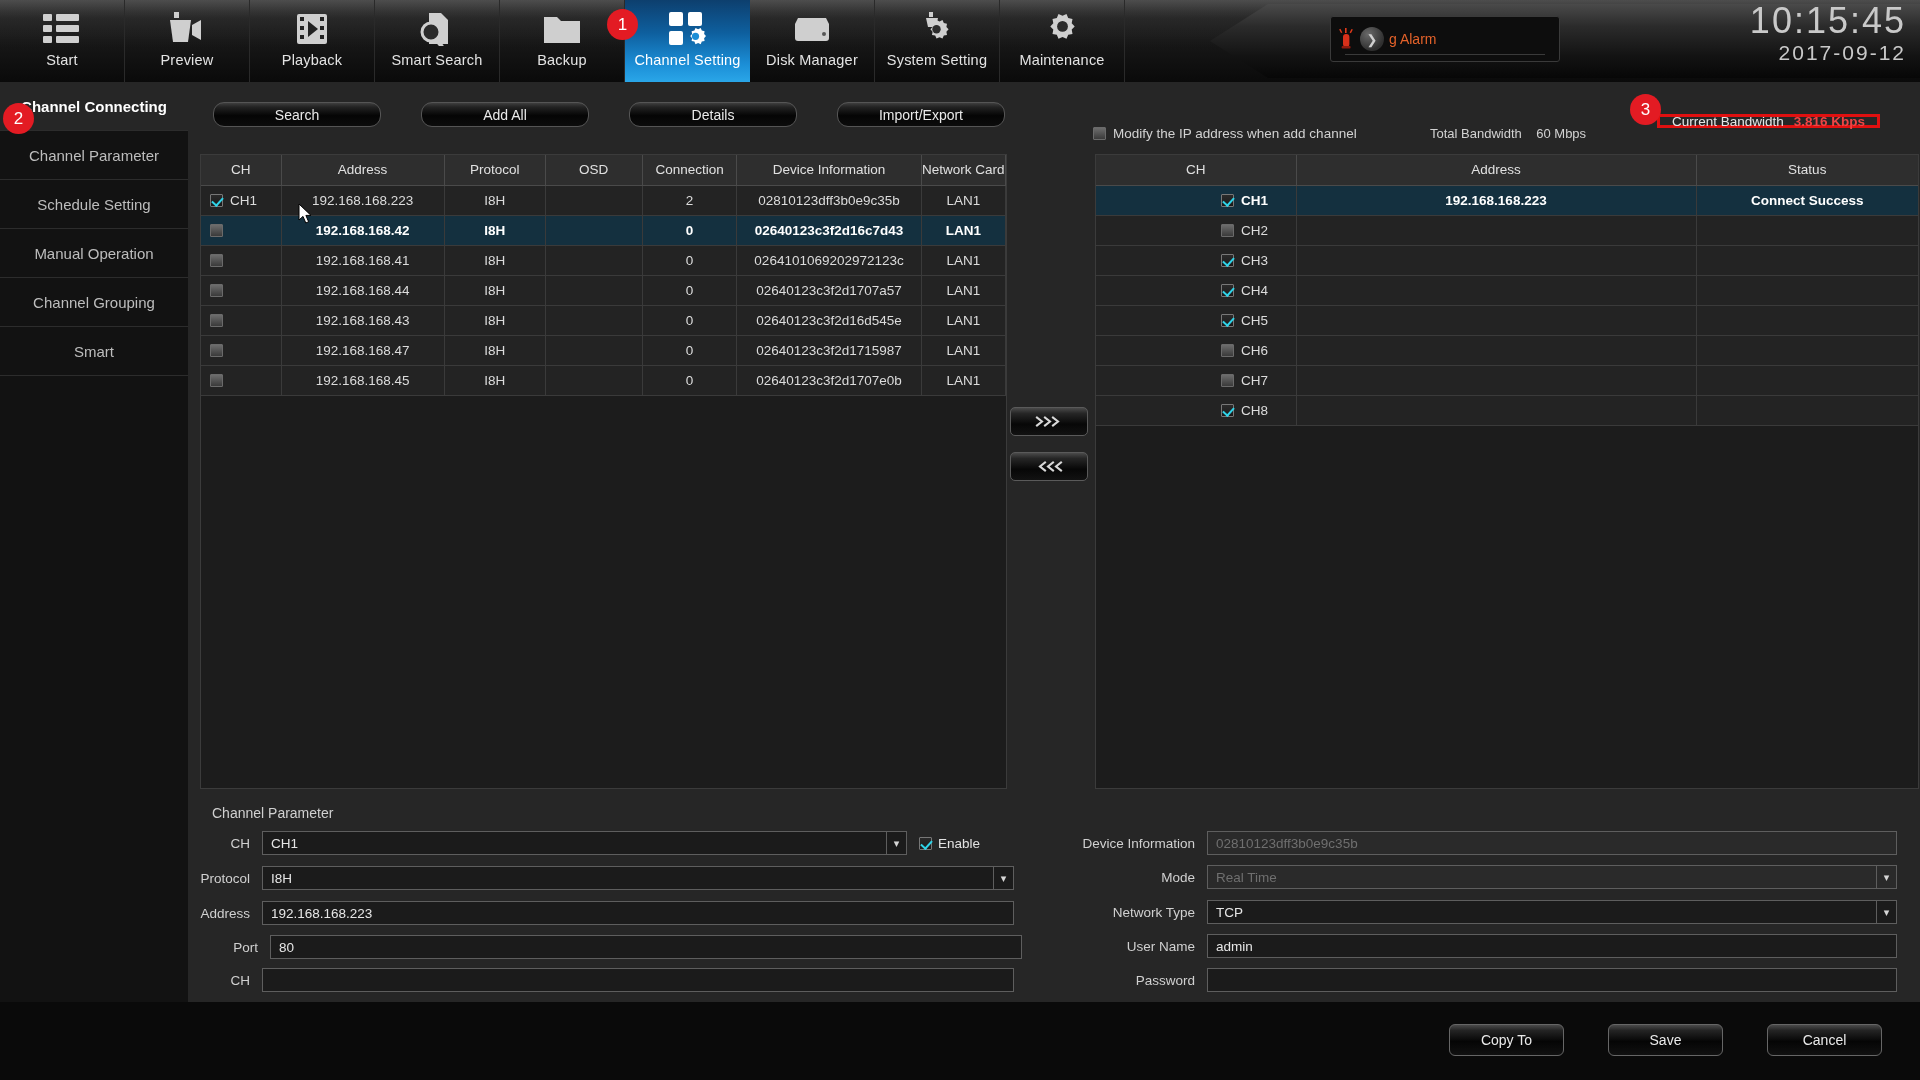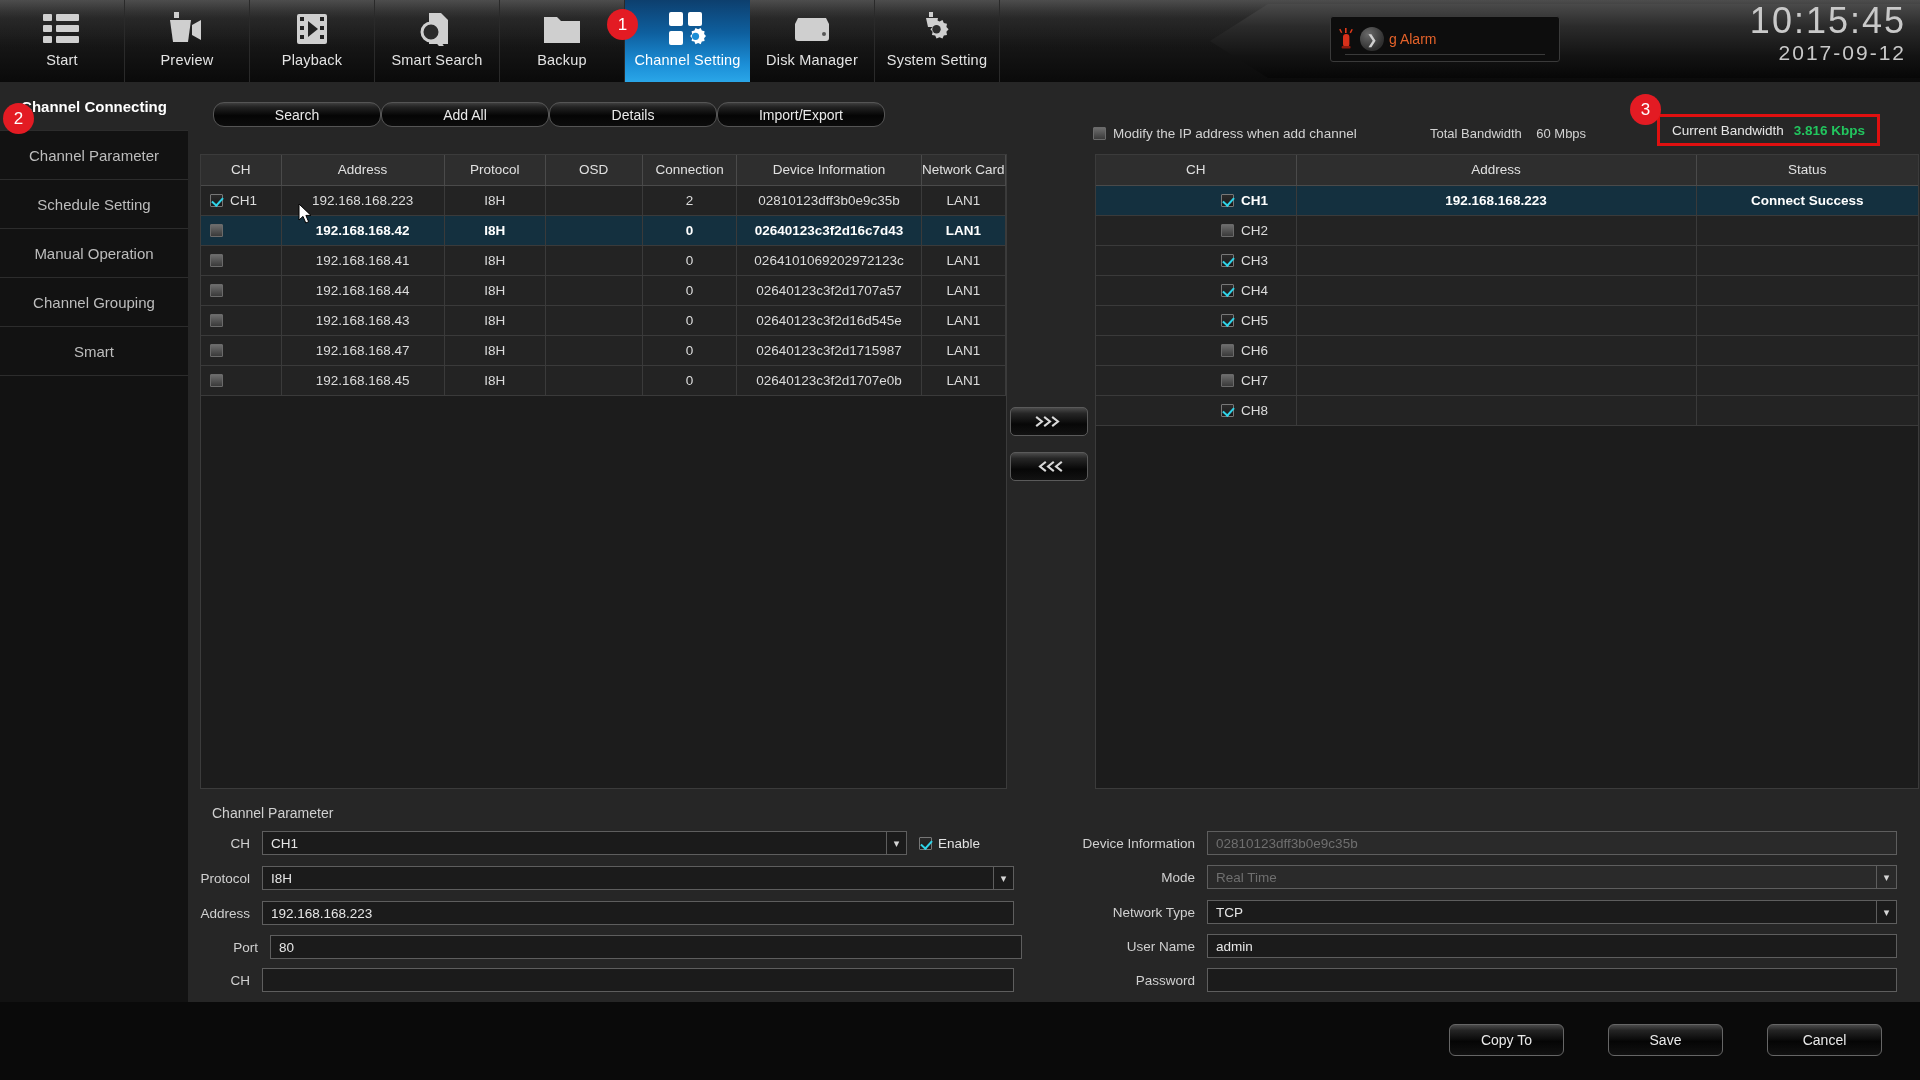--- a/index.html
+++ b/index.html
@@ -72,21 +72,21 @@
   .side-item {
     height: 49px; display: flex; align-items: center; justify-content: center;
     font-size: 15px; color: #bdbdbd; border-bottom: 1px solid #2c2c2c;
     position: relative;
   }
   .side-item.active { background: #262626; color: #ffffff; font-weight: bold; }
 
   
   .main { position: absolute; left: 188px; top: 82px; width: 1732px; height: 920px; background: #262626; }
 
-  .btnrow { position: absolute; left: 25px; top: 20px; display: flex; }
+  .btnrow { position: absolute; left: 25px; top: 20px; display: flex; gap: 40px; }
   .btn {
     width: 168px; height: 25px;
     background: linear-gradient(to bottom, #3e3e3e 0%, #222 18%, #050505 55%, #0c0c0c 100%);
     border: 1px solid #555; border-radius: 11px;
     color: #eaeaea; font-size: 14px;
     display: flex; align-items: center; justify-content: center;
   }
   .protorow { position: absolute; left: 25px; top: 127px; height: 18px; display: flex; align-items:center; font-size: 13.5px; color: #cfcfcf; }
   .protorow .lab { width: 58px; }
   .pchk { display: flex; align-items: center; gap: 6px; }
@@ -98,25 +98,25 @@
   .chk.on { background: linear-gradient(to bottom, #2a2a2a, #1a1a1a); border-color:#777; }
   .chk.on::after {
     content: ""; position: absolute; left: 3px; top: 0px;
     width: 5px; height: 9px; border: solid #2fd3e8; border-width: 0 2px 2px 0;
     transform: rotate(42deg);
   }
 
   .modrow { position: absolute; left: 1093px; top: 126px; display:flex; align-items:center; gap:7px; font-size: 13.5px; color: #d2d2d2; }
   .bwrow { position: absolute; left: 1430px; top: 126px; font-size: 13px; color: #d2d2d2; white-space:nowrap; }
   .curbw {
-    position: absolute; left: 1657px; top: 114px; height: 32px;
+    position: absolute; left: 1657px; top: 114px; height: 14px;
     border: 3px solid #e01010; display:flex; align-items:center; padding: 0 12px;
     font-size: 13.5px; color: #e6e6e6; white-space: nowrap;
   }
-  .curbw b { color:#22c55e; margin-left: 10px; font-weight: bold;}
+  .curbw b { color:#ef4444; margin-left: 10px; font-weight: bold;}
 
   .marker {
     position: absolute; width: 31px; height: 31px; border-radius: 50%;
     background: #e31b23; color: #fff; font-size: 17px;
     display:flex; align-items:center; justify-content:center; z-index: 40;
     font-family: "Liberation Sans", sans-serif;
   }
 
   
   .tbl-wrap { position: absolute; background: #1c1c1c; border: 1px solid #3b3b3b; overflow: hidden; }
@@ -293,20 +293,31 @@
           <rect x="12" y="0" width="4" height="5"></rect>
           <path d="M9 6 h12 l-2 9 h-8 z"></path>
           <path d="M19.5 8 l3 1.4 l3 -1.4 l1.3 3 l3.2 .7 l-.6 3.2 l2.2 2.4 l-2.2 2.4 l.6 3.2 l-3.2 .7 l-1.3 3 l-3 -1.4 l-3 1.4 l-1.3 -3 l-3.2 -.7 l.6 -3.2 l-2.2 -2.4 l2.2 -2.4 l-.6 -3.2 l3.2 -.7 z"></path>
         </g>
             <circle cx="19.5" cy="17.3" r="4.2" fill="#2b2b2b"></circle>
           </svg>
       </div>
       <div class="lbl">System Setting</div>
     </div>
 
+    <div class="navitem">
+      <div class="ico">
+        <svg width="40" height="34" viewBox="0 0 40 34">
+            <g fill="#cfcfcf">
+          <path d="M16.5 2 l4 1.8 l4 -1.8 l1.7 4 l4.3 .9 l-.8 4.3 l3 3.2 l-3 3.2 l.8 4.3 l-4.3 .9 l-1.7 4 l-4 -1.8 l-4 1.8 l-1.7 -4 l-4.3 -.9 l.8 -4.3 l-3 -3.2 l3 -3.2 l-.8 -4.3 l4.3 -.9 z"></path>
+        </g>
+            <circle cx="20.5" cy="14.4" r="5.4" fill="#2b2b2b"></circle>
+          </svg>
+      </div>
+      <div class="lbl">Maintenance</div>
+    </div>
 
     <div class="alarmwrap">
       <div class="alarm-chevron-bg"></div>
       <div class="alarm-box">
         <div class="siren">
           <svg width="16" height="22" viewBox="0 0 16 22">
             <rect x="6" y="0" width="1.6" height="5" fill="#e23a1a"></rect>
             <rect x="1" y="1" width="1.5" height="4" fill="#e23a1a" transform="rotate(-28 1.7 3)"></rect>
             <rect x="11.5" y="1" width="1.5" height="4" fill="#e23a1a" transform="rotate(28 12.2 3)"></rect>
             <rect x="4" y="6" width="6.4" height="13" rx="3" fill="#d8301a"></rect>

